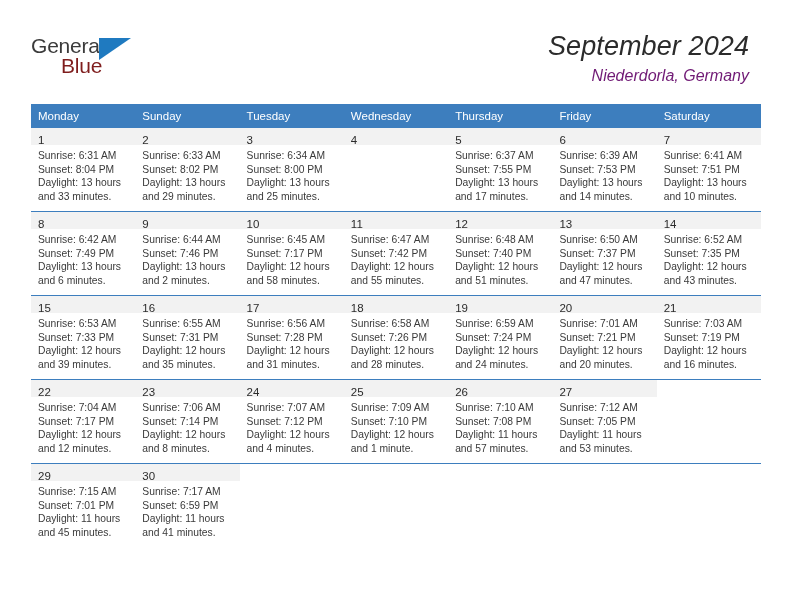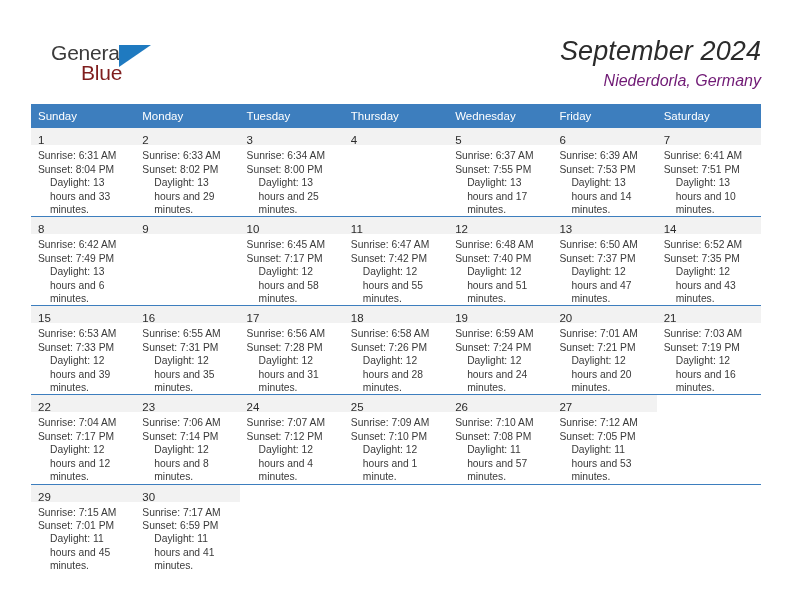--- a/index.html
+++ b/index.html
@@ -18,29 +18,28 @@
   .page {
     position: relative;
     width: 792px;
     height: 612px;
     box-sizing: border-box;
   }
 
   
   .topbar {
     position: absolute;
-    left: 0; right: 0;
+    left: 0; right: 12px;
     top: 26px;
     height: 64px;
     padding: 0 31px;
     box-sizing: border-box;
     display: flex;
-    align-items: flex-end;
+    align-items: center;
     justify-content: space-between;
-    margin-left: 20px;
   }
   .brand {
     position: relative;
     width: 108px;
     height: 50px;
     flex: 0 0 auto;
   }
   .brand-general {
     position: absolute;
     left: 0; top: 2px;
@@ -138,21 +137,20 @@
     padding: 4px 9px 0 7px;
     font-size: 10.3px;
     line-height: 13.4px;
     color: #3a3a3a;
   }
   .dayinfo div {
     white-space: nowrap;
   }
   .dayinfo .daylight {
     white-space: normal;
-    margin-left: 12px;
   }
 </style>
 </head>
 <body>
 
 <div class="page">
 
   <div class="topbar">
 
     <div class="brand">
@@ -164,25 +162,25 @@
     <div class="titles">
       <div class="cal-title">September 2024</div>
       <div class="cal-subtitle">Niederdorla, Germany</div>
     </div>
 
   </div>
 
   <div class="calendar">
 
     <div class="weekhead">
+      <div class="dow">Monday</div>
       <div class="dow">Sunday</div>
-      <div class="dow">Monday</div>
       <div class="dow">Tuesday</div>
+      <div class="dow">Wednesday</div>
       <div class="dow">Thursday</div>
-      <div class="dow">Wednesday</div>
       <div class="dow">Friday</div>
       <div class="dow">Saturday</div>
     </div>
 
     <div id="weeks-container">
         <div class="week">
           <div class="daycell">
             <div class="daynum-band"><span class="daynum">1</span></div>
             <div class="dayinfo">
               <div>Sunrise: 6:31 AM</div>
@@ -238,20 +236,25 @@
           <div class="daycell">
             <div class="daynum-band"><span class="daynum">8</span></div>
             <div class="dayinfo">
               <div>Sunrise: 6:42 AM</div>
               <div>Sunset: 7:49 PM</div>
               <div class="daylight">Daylight: 13 hours and 6 minutes.</div>
             </div>
           </div>
           <div class="daycell">
             <div class="daynum-band"><span class="daynum">9</span></div>
+            <div class="dayinfo">
+              <div>Sunrise: 6:44 AM</div>
+              <div>Sunset: 7:46 PM</div>
+              <div class="daylight">Daylight: 13 hours and 2 minutes.</div>
+            </div>
           </div>
           <div class="daycell">
             <div class="daynum-band"><span class="daynum">10</span></div>
             <div class="dayinfo">
               <div>Sunrise: 6:45 AM</div>
               <div>Sunset: 7:17 PM</div>
               <div class="daylight">Daylight: 12 hours and 58 minutes.</div>
             </div>
           </div>
           <div class="daycell">

